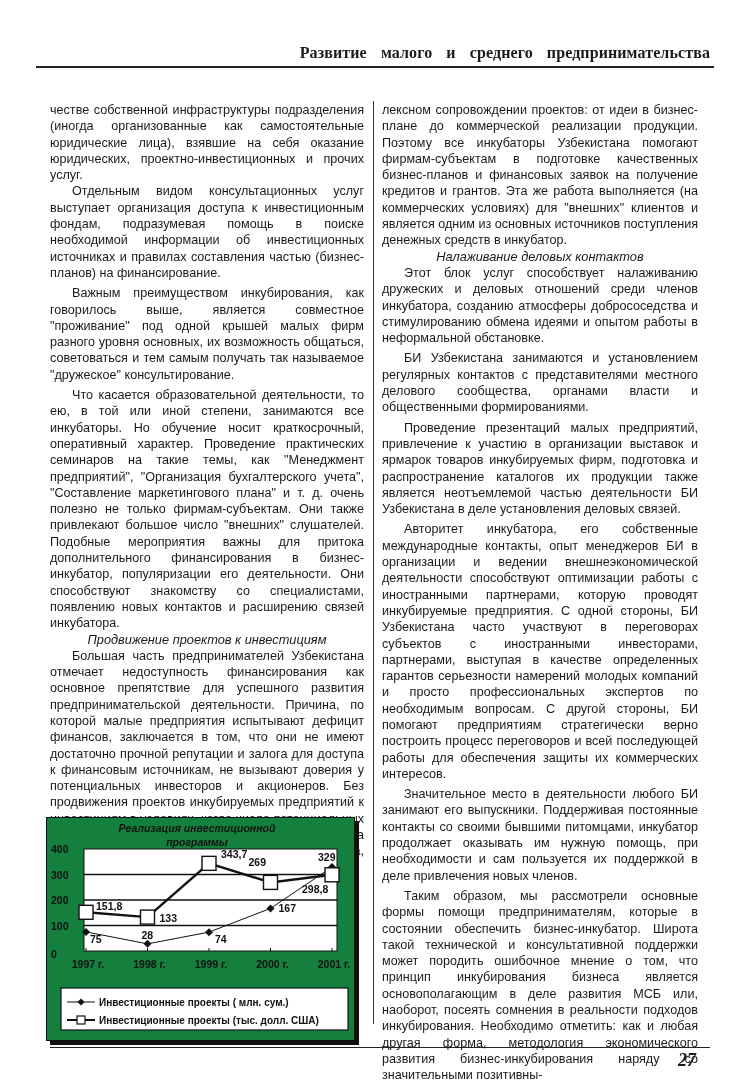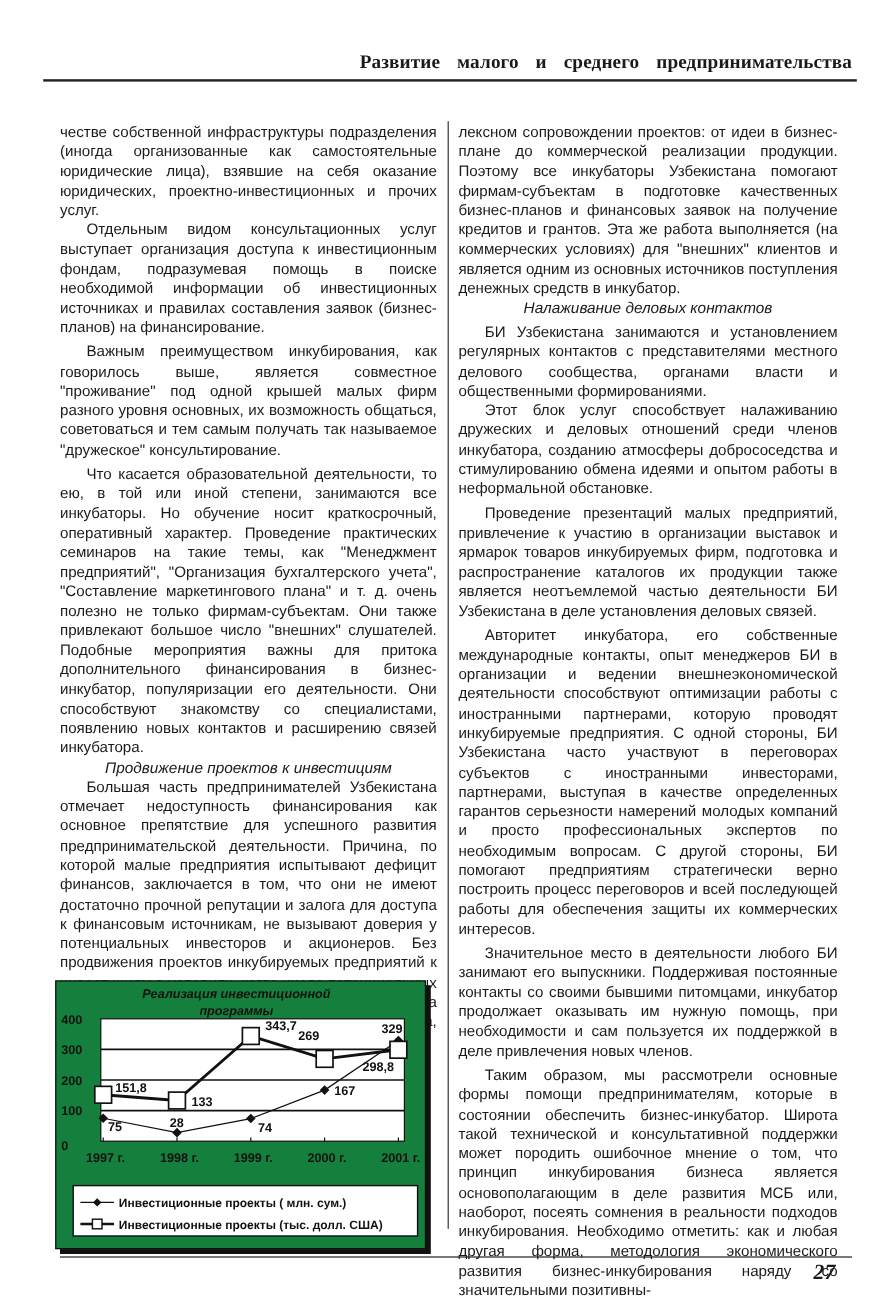--- a/index.html
+++ b/index.html
@@ -28,32 +28,32 @@
 <body>
 
 <div class="running-head">
   <span>Развитие малого и среднего предпринимательства</span>
 </div>
 
 <div class="divider"></div>
 
 <div class="col left">
   <p>честве собственной инфраструктуры подразделения (иногда организованные как самостоятельные юридические лица), взявшие на себя оказание юридических, проектно-инвестиционных и прочих услуг.</p>
-  <p class="ind">Отдельным видом консультационных услуг выступает организация доступа к инвестиционным фондам, подразумевая помощь в поиске необходимой информации об инвестиционных источниках и правилах составления заявок (бизнес-планов) на финансирование.</p>
+  <p class="ind">Отдельным видом консультационных услуг выступает организация доступа к инвестиционным фондам, подразумевая помощь в поиске необходимой информации об инвестиционных источниках и правилах составления частью (бизнес-планов) на финансирование.</p>
   <p class="ind gap">Важным преимуществом инкубирования, как говорилось выше, является совместное "проживание" под одной крышей малых фирм разного уровня основных, их возможность общаться, советоваться и тем самым получать так называемое "дружеское" консультирование.</p>
   <p class="ind gap">Что касается образовательной деятельности, то ею, в той или иной степени, занимаются все инкубаторы. Но обучение носит краткосрочный, оперативный характер. Проведение практических семинаров на такие темы, как "Менеджмент предприятий", "Организация бухгалтерского учета", "Составление маркетингового плана" и т. д. очень полезно не только фирмам-субъектам. Они также привлекают большое число "внешних" слушателей. Подобные мероприятия важны для притока дополнительного финансирования в бизнес-инкубатор, популяризации его деятельности. Они способствуют знакомству со специалистами, появлению новых контактов и расширению связей инкубатора.</p>
   <h3>Продвижение проектов к инвестициям</h3>
   <p class="ind">Большая часть предпринимателей Узбекистана отмечает недоступность финансирования как основное препятствие для успешного развития предпринимательской деятельности. Причина, по которой малые предприятия испытывают дефицит финансов, заключается в том, что они не имеют достаточно прочной репутации и залога для доступа к финансовым источникам, не вызывают доверия у потенциальных инвесторов и акционеров. Без продвижения проектов инкубируемых предприятий к инвестициям в условиях, когда число потенциальных организаций-инвесторов крайне ограничено, а финансовый рынок далек от совершенства, невозможно говорить о комп-</p>
 </div>
 
 <div class="col right">
   <p>лексном сопровождении проектов: от идеи в бизнес-плане до коммерческой реализации продукции. Поэтому все инкубаторы Узбекистана помогают фирмам-субъектам в подготовке качественных бизнес-планов и финансовых заявок на получение кредитов и грантов. Эта же работа выполняется (на коммерческих условиях) для "внешних" клиентов и является одним из основных источников поступления денежных средств в инкубатор.</p>
   <h3>Налаживание деловых контактов</h3>
+  <p class="ind">Этот блок услуг способствует налаживанию дружеских и деловых отношений среди членов инкубатора, созданию атмосферы добрососедства и стимулированию обмена идеями и опытом работы в неформальной обстановке.</p>
   <p class="ind gap">БИ Узбекистана занимаются и установлением регулярных контактов с представителями местного делового сообщества, органами власти и общественными формированиями.</p>
-  <p class="ind">Этот блок услуг способствует налаживанию дружеских и деловых отношений среди членов инкубатора, созданию атмосферы добрососедства и стимулированию обмена идеями и опытом работы в неформальной обстановке.</p>
   <p class="ind gap">Проведение презентаций малых предприятий, привлечение к участию в организации выставок и ярмарок товаров инкубируемых фирм, подготовка и распространение каталогов их продукции также является неотъемлемой частью деятельности БИ Узбекистана в деле установления деловых связей.</p>
   <p class="ind gap">Авторитет инкубатора, его собственные международные контакты, опыт менеджеров БИ в организации и ведении внешнеэкономической деятельности способствуют оптимизации работы с иностранными партнерами, которую проводят инкубируемые предприятия. С одной стороны, БИ Узбекистана часто участвуют в переговорах субъектов с иностранными инвесторами, партнерами, выступая в качестве определенных гарантов серьезности намерений молодых компаний и просто профессиональных экспертов по необходимым вопросам. С другой стороны, БИ помогают предприятиям стратегически верно построить процесс переговоров и всей последующей работы для обеспечения защиты их коммерческих интересов.</p>
   <p class="ind gap">Значительное место в деятельности любого БИ занимают его выпускники. Поддерживая постоянные контакты со своими бывшими питомцами, инкубатор продолжает оказывать им нужную помощь, при необходимости и сам пользуется их поддержкой в деле привлечения новых членов.</p>
   <p class="ind gap">Таким образом, мы рассмотрели основные формы помощи предпринимателям, которые в состоянии обеспечить бизнес-инкубатор. Широта такой технической и консультативной поддержки может породить ошибочное мнение о том, что принцип инкубирования бизнеса является основополагающим в деле развития МСБ или, наоборот, посеять сомнения в реальности подходов инкубирования. Необходимо отметить: как и любая другая форма, методология экономического развития бизнес-инкубирования наряду со значительными позитивны-</p>
 </div>
 
 <div class="chart">
   <svg id="chart-svg" width="307" height="222">
     <text class="ctext" x="150" y="14" text-anchor="middle" font-size="10.5" font-style="italic">Реализация инвестиционной</text>
     <text class="ctext" x="150" y="28" text-anchor="middle" font-size="10.5" font-style="italic">программы</text>

